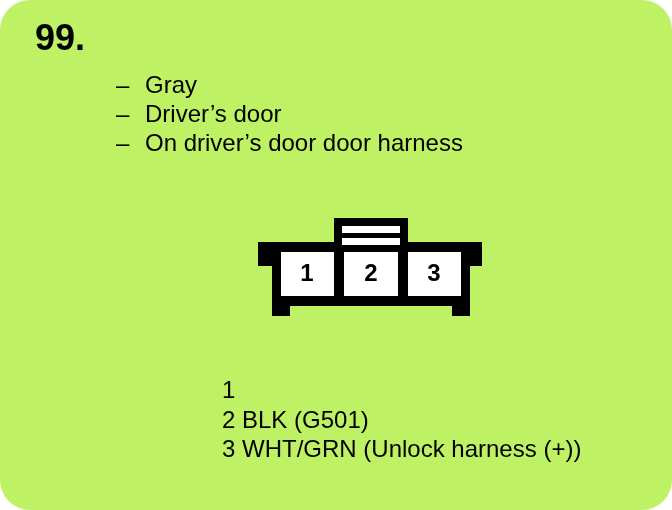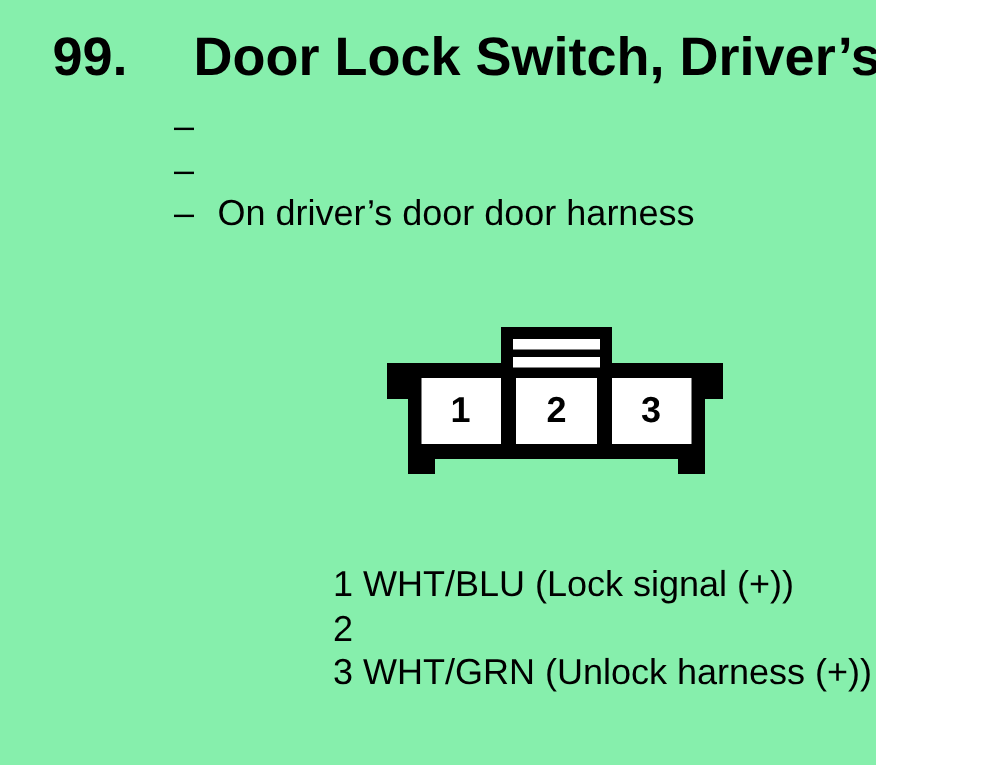--- a/index.html
+++ b/index.html
@@ -1,23 +1,24 @@
 <!DOCTYPE html>
 <html><head>
 <meta charset="utf-8">
 <style>
   html, body { margin: 0; padding: 0; background: #ffffff; }
   .page {
     position: relative;
-    width: 584px;
+    width: 672px;
     height: 510px;
-    background: #86efac;
+    background: #bef264;
     color: #000000;
     font-family: "Liberation Sans", sans-serif;
     overflow: hidden;
+    border-radius: 30px;
   }
   .item-number {
     position: absolute;
     left: 35px;
     top: 20px;
     font-size: 36px;
     font-weight: 700;
     line-height: 36px;
     white-space: nowrap;
   }
@@ -62,28 +63,29 @@
   .legend-row { display: flex; white-space: nowrap; }
   .legend-pin { display: inline-block; width: 20px; flex: 0 0 20px; }
 </style>
 </head>
 <body>
 
 <div class="page">
 
   <div class="item-number">99.</div>
 
-  <div class="item-title">Door Lock Switch, Driver’s</div>
 
   <div class="notes">
     <div class="note-line">
       <span class="note-dash">–</span>
+      <span class="note-text">Gray</span>
     </div>
     <div class="note-line">
       <span class="note-dash">–</span>
+      <span class="note-text">Driver’s door</span>
     </div>
     <div class="note-line">
       <span class="note-dash">–</span>
       <span class="note-text">On driver’s door door harness</span>
     </div>
   </div>
 
   <div class="connector-wrap">
     <svg viewBox="250 210 240 115" xmlns="http://www.w3.org/2000/svg">
 
@@ -98,24 +100,24 @@
 
       <text class="pin-digit" x="307" y="281" text-anchor="middle" fill="#000000">1</text>
       <text class="pin-digit" x="371" y="281" text-anchor="middle" fill="#000000">2</text>
       <text class="pin-digit" x="434" y="281" text-anchor="middle" fill="#000000">3</text>
     </svg>
   </div>
 
   <div class="legend">
     <div class="legend-row">
       <span class="legend-pin">1</span>
-      <span class="legend-desc">WHT/BLU (Lock signal (+))</span>
     </div>
     <div class="legend-row">
       <span class="legend-pin">2</span>
+      <span class="legend-desc">BLK (G501)</span>
     </div>
     <div class="legend-row">
       <span class="legend-pin">3</span>
       <span class="legend-desc">WHT/GRN (Unlock harness (+))</span>
     </div>
   </div>
 
 </div>
 
 </body></html>

